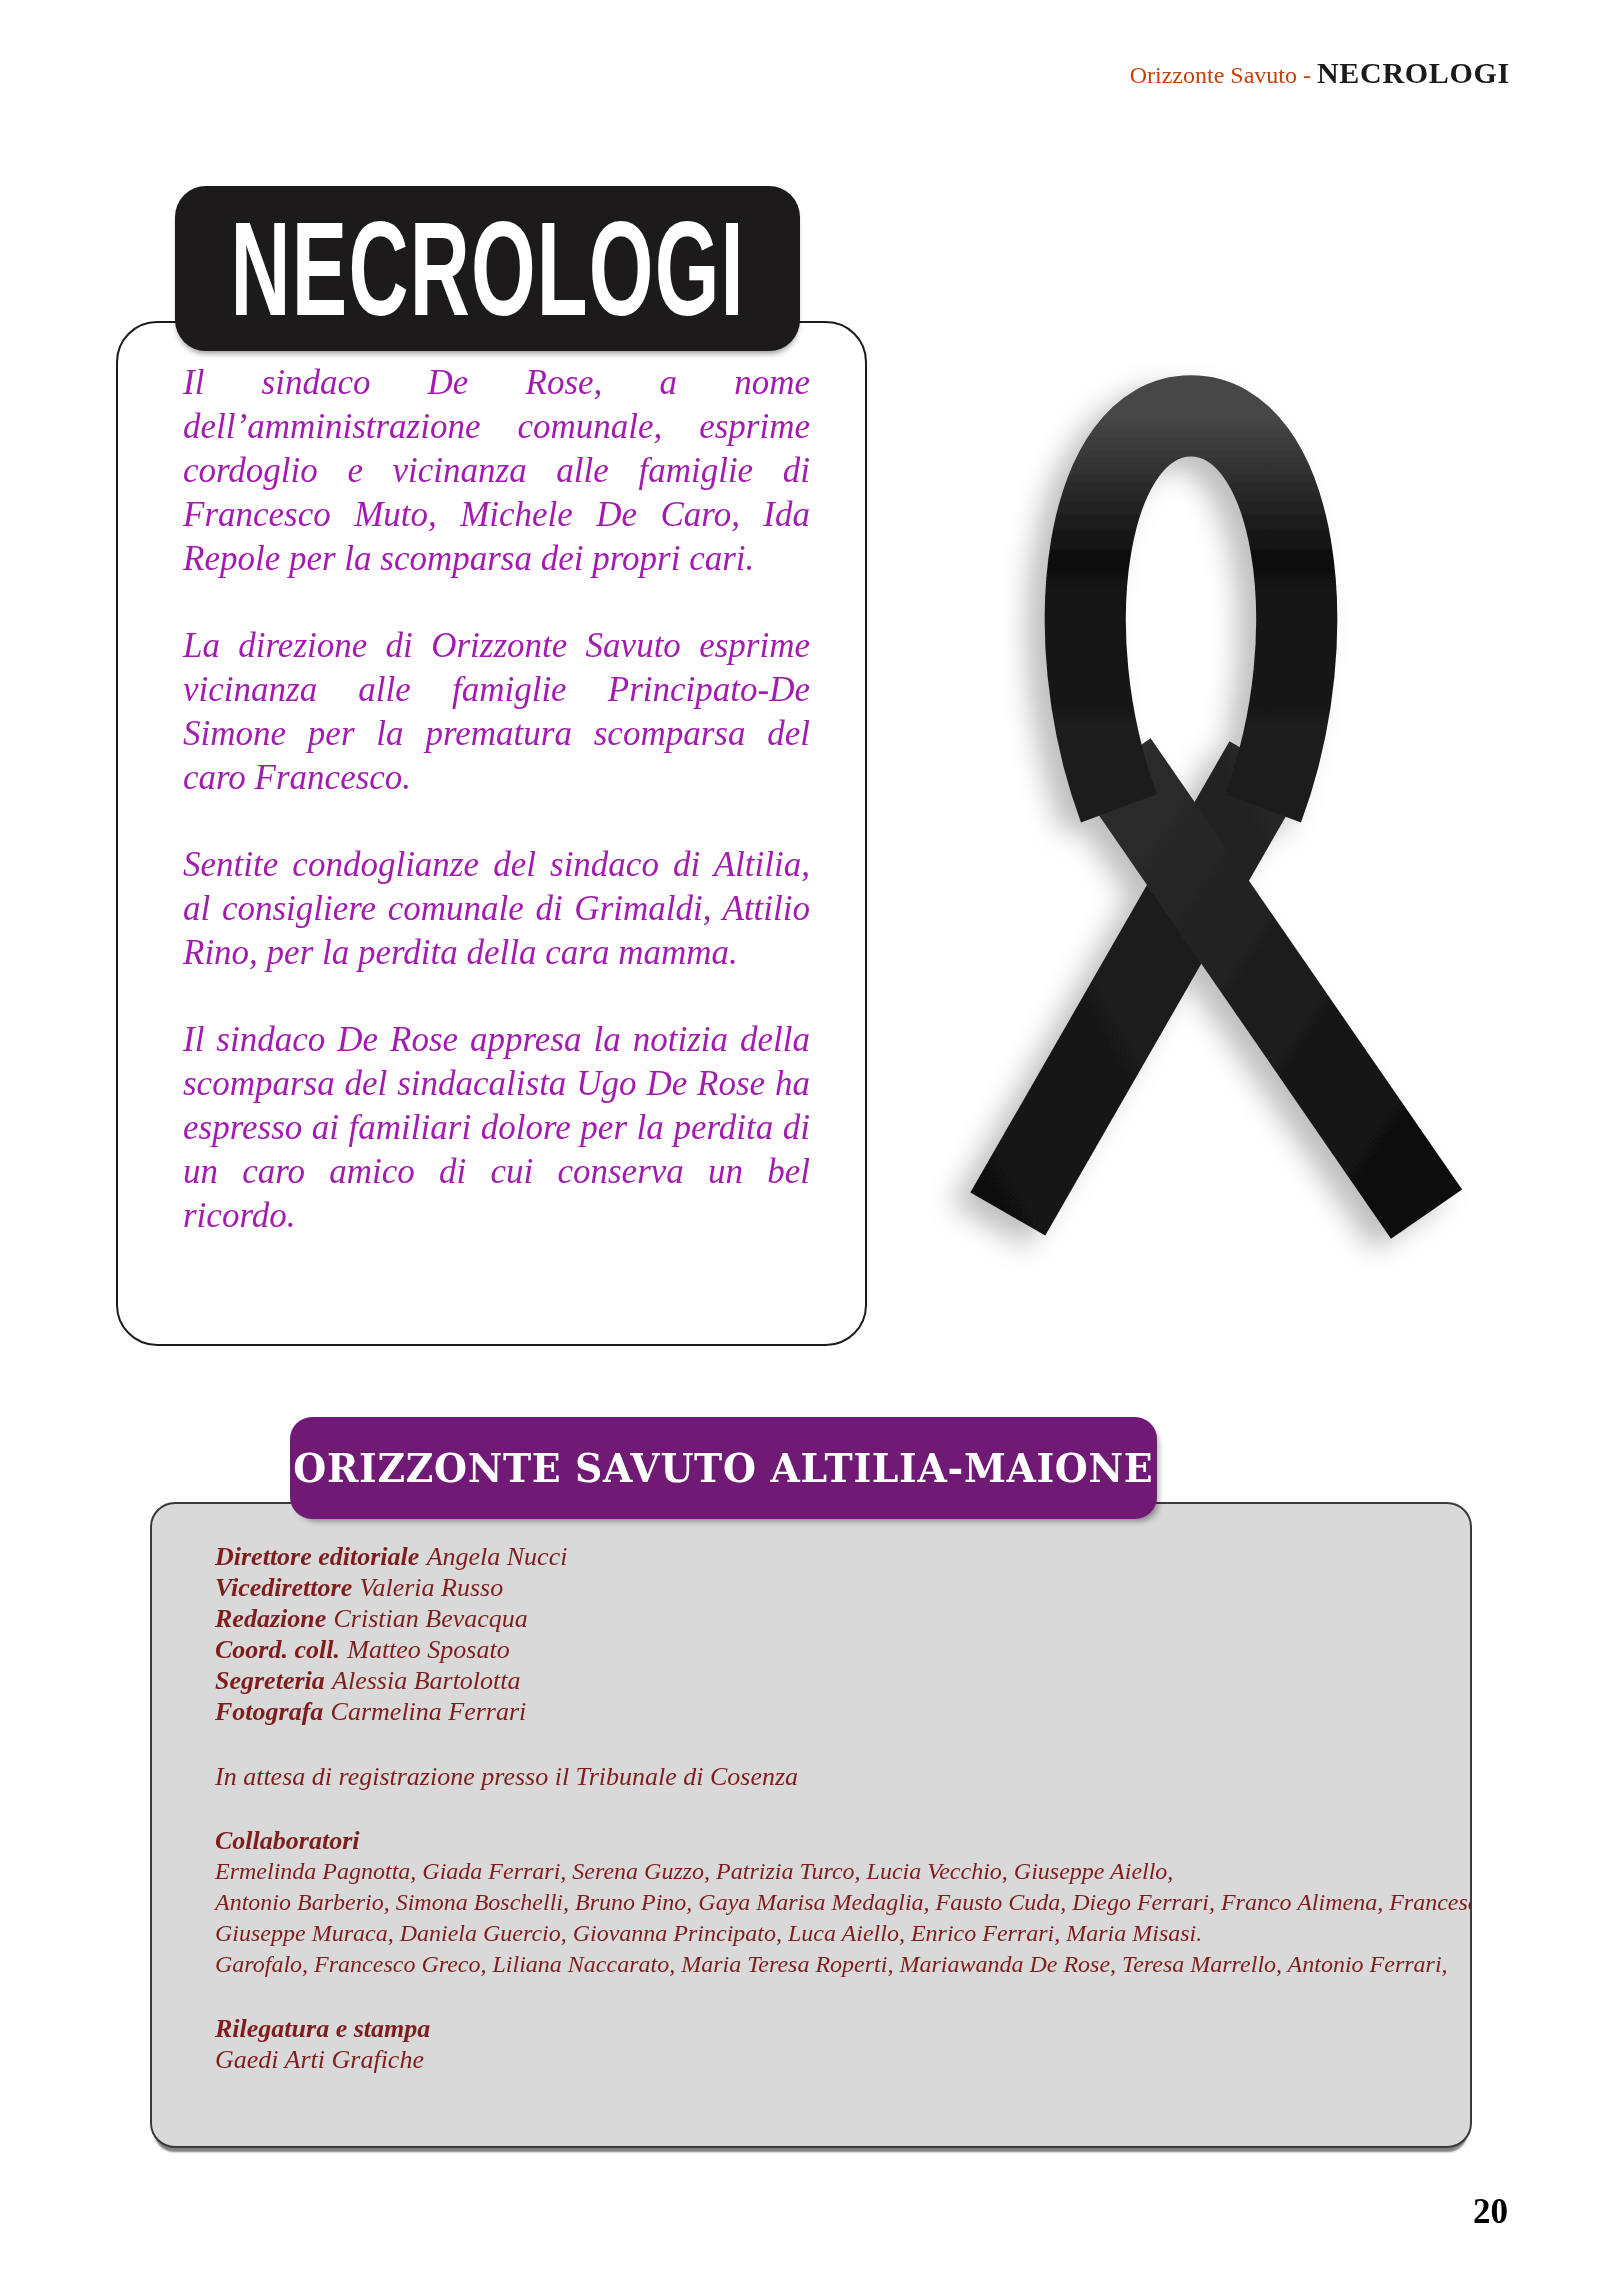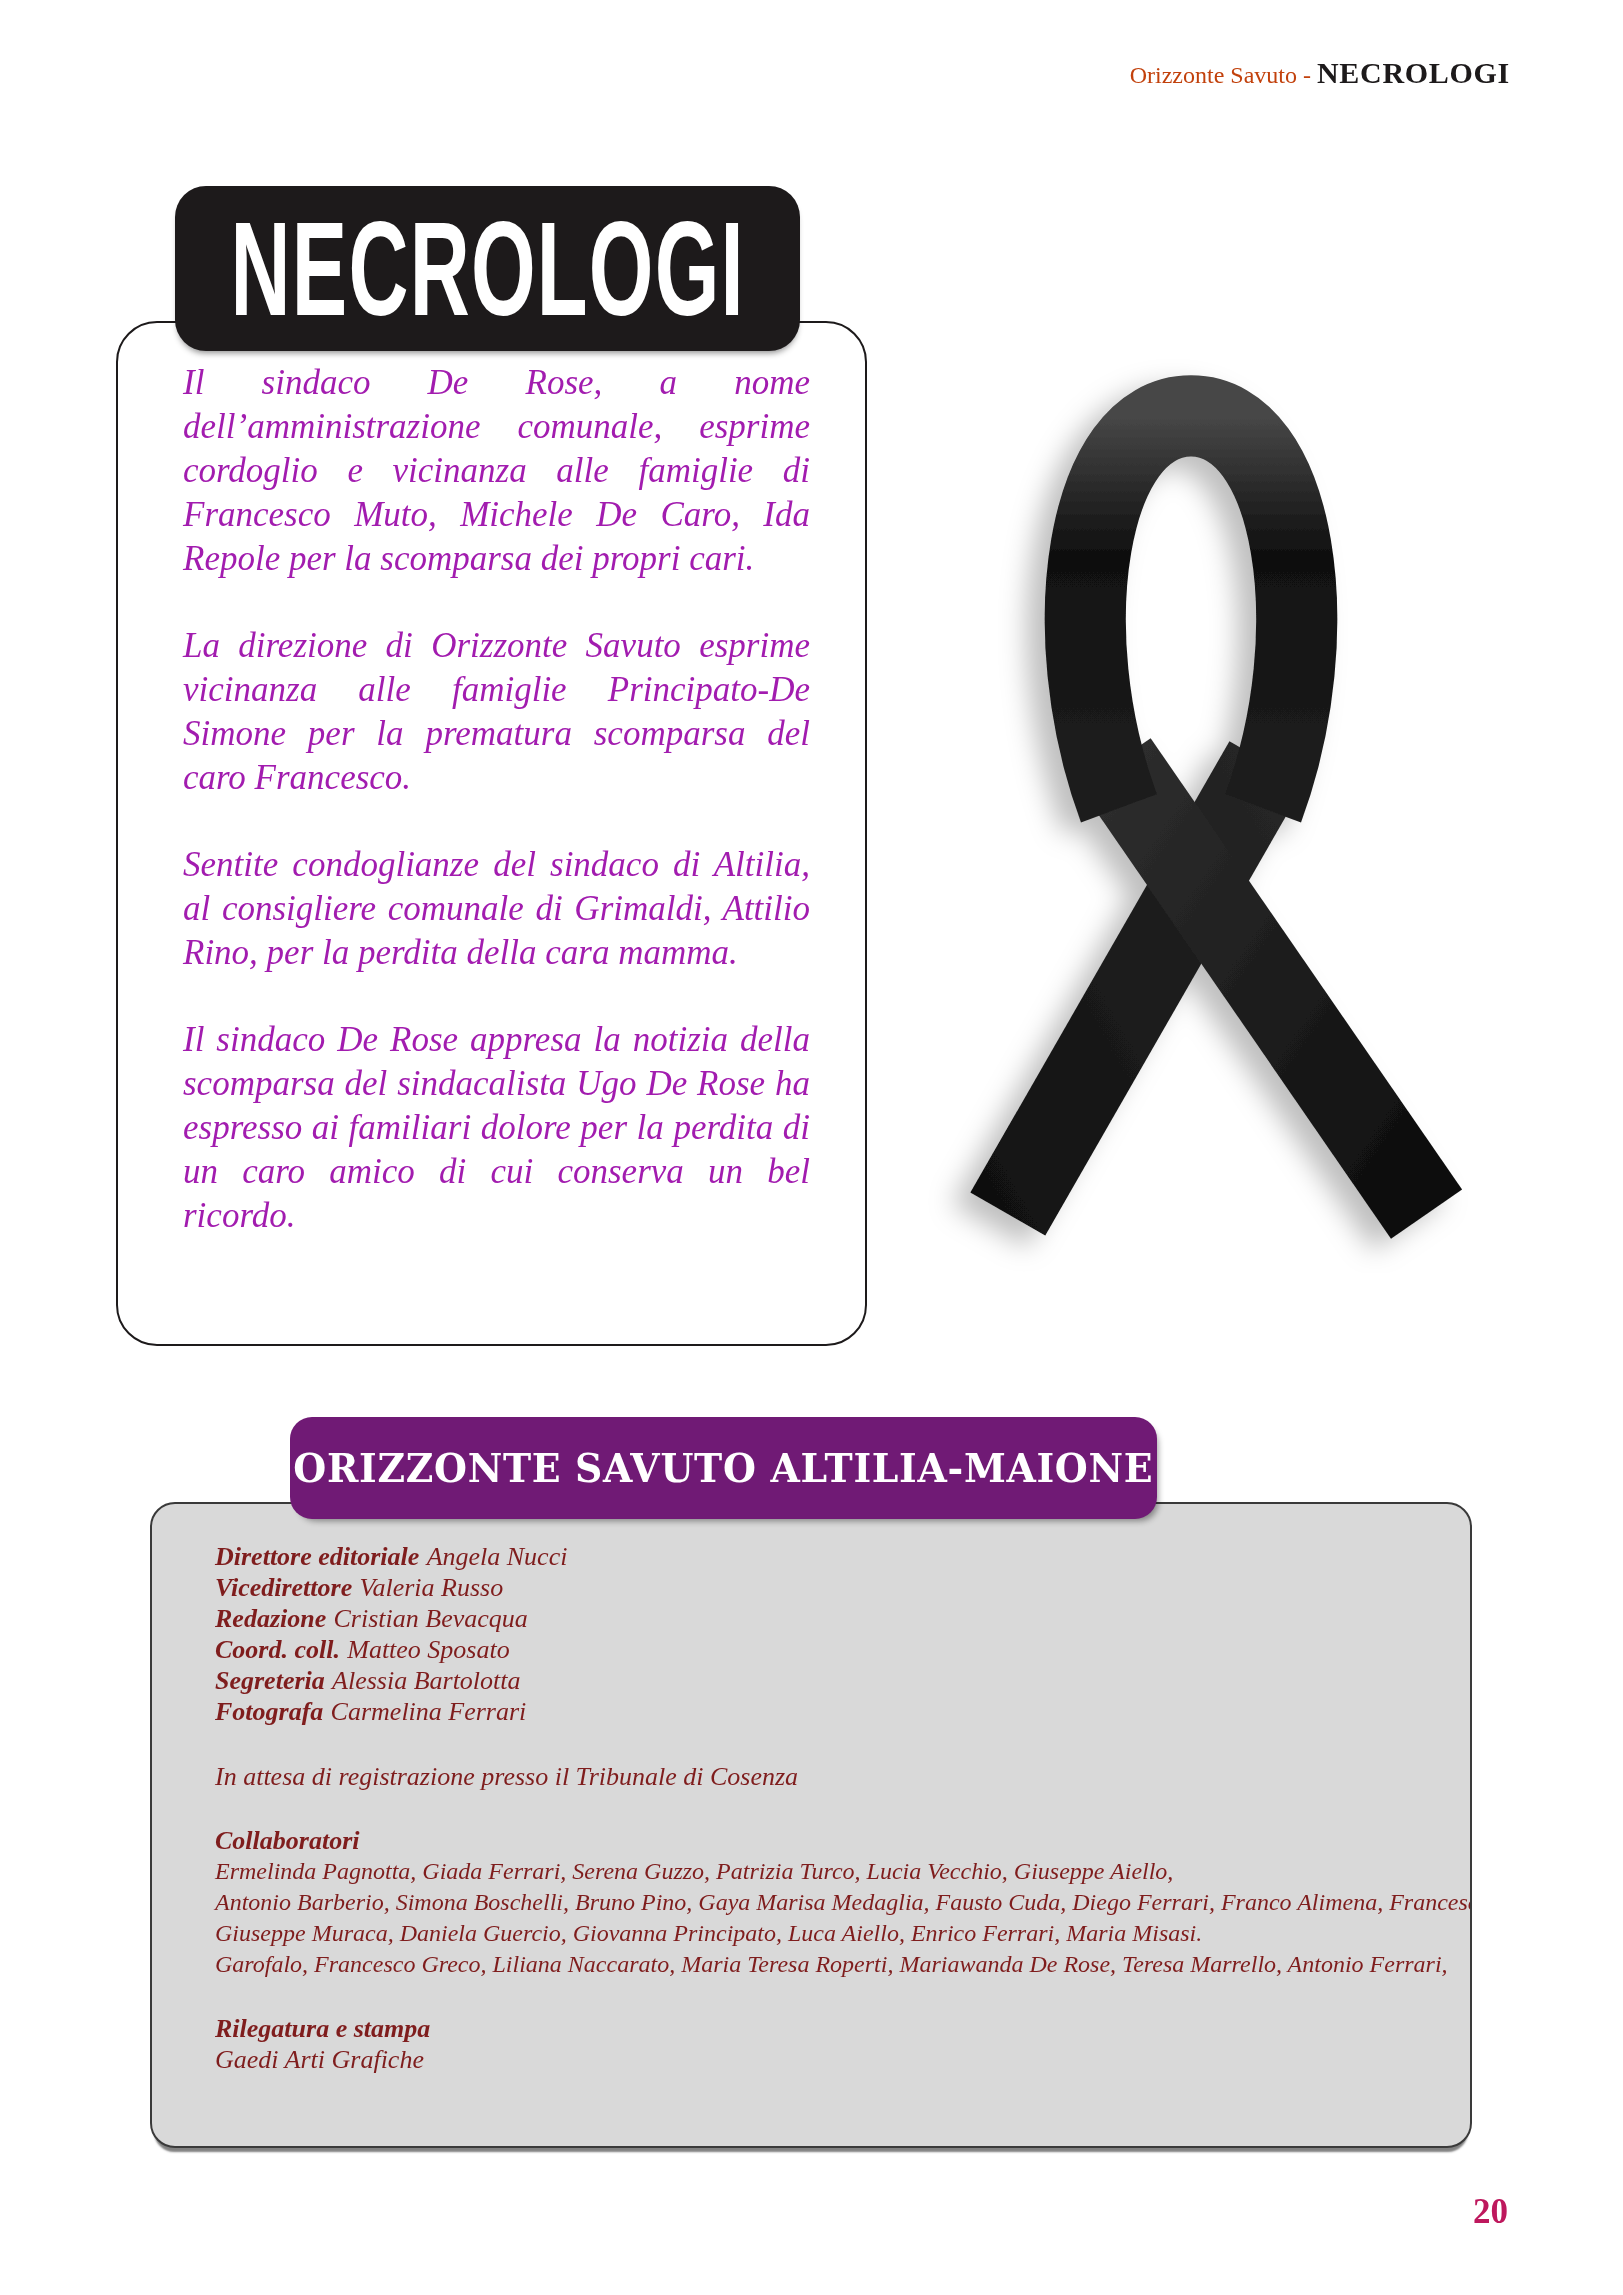--- a/index.html
+++ b/index.html
@@ -61,21 +61,21 @@
     position:absolute; left:63px; top:37px; width:1233px;
     font-style:italic; font-size:26px; line-height:31px; color:#7f1d1d;
   }
   .panel-inner p { margin:0; }
   .lbl { font-weight:bold; margin-right:.28em; }
   .registration { margin-top:34px !important; }
   .collab-label { margin-top:33px !important; font-weight:bold; }
   .collab-line { white-space:nowrap; font-size:24px; }
   .printing-label { margin-top:33px !important; font-weight:bold; }
 
-  .page-number { position:absolute; right:115px; top:2192px; font-size:35px; font-weight:bold; color:#be185d; }
+  .page-number { position:absolute; right:115px; top:2192px; font-size:35px; font-weight:bold; color:#000000; }
 </style>
 </head>
 <body>
 
 <div class="page">
 
   <div class="running-header">
     <span class="pub">Orizzonte Savuto - </span><span class="sec">NECROLOGI</span>
   </div>
 

